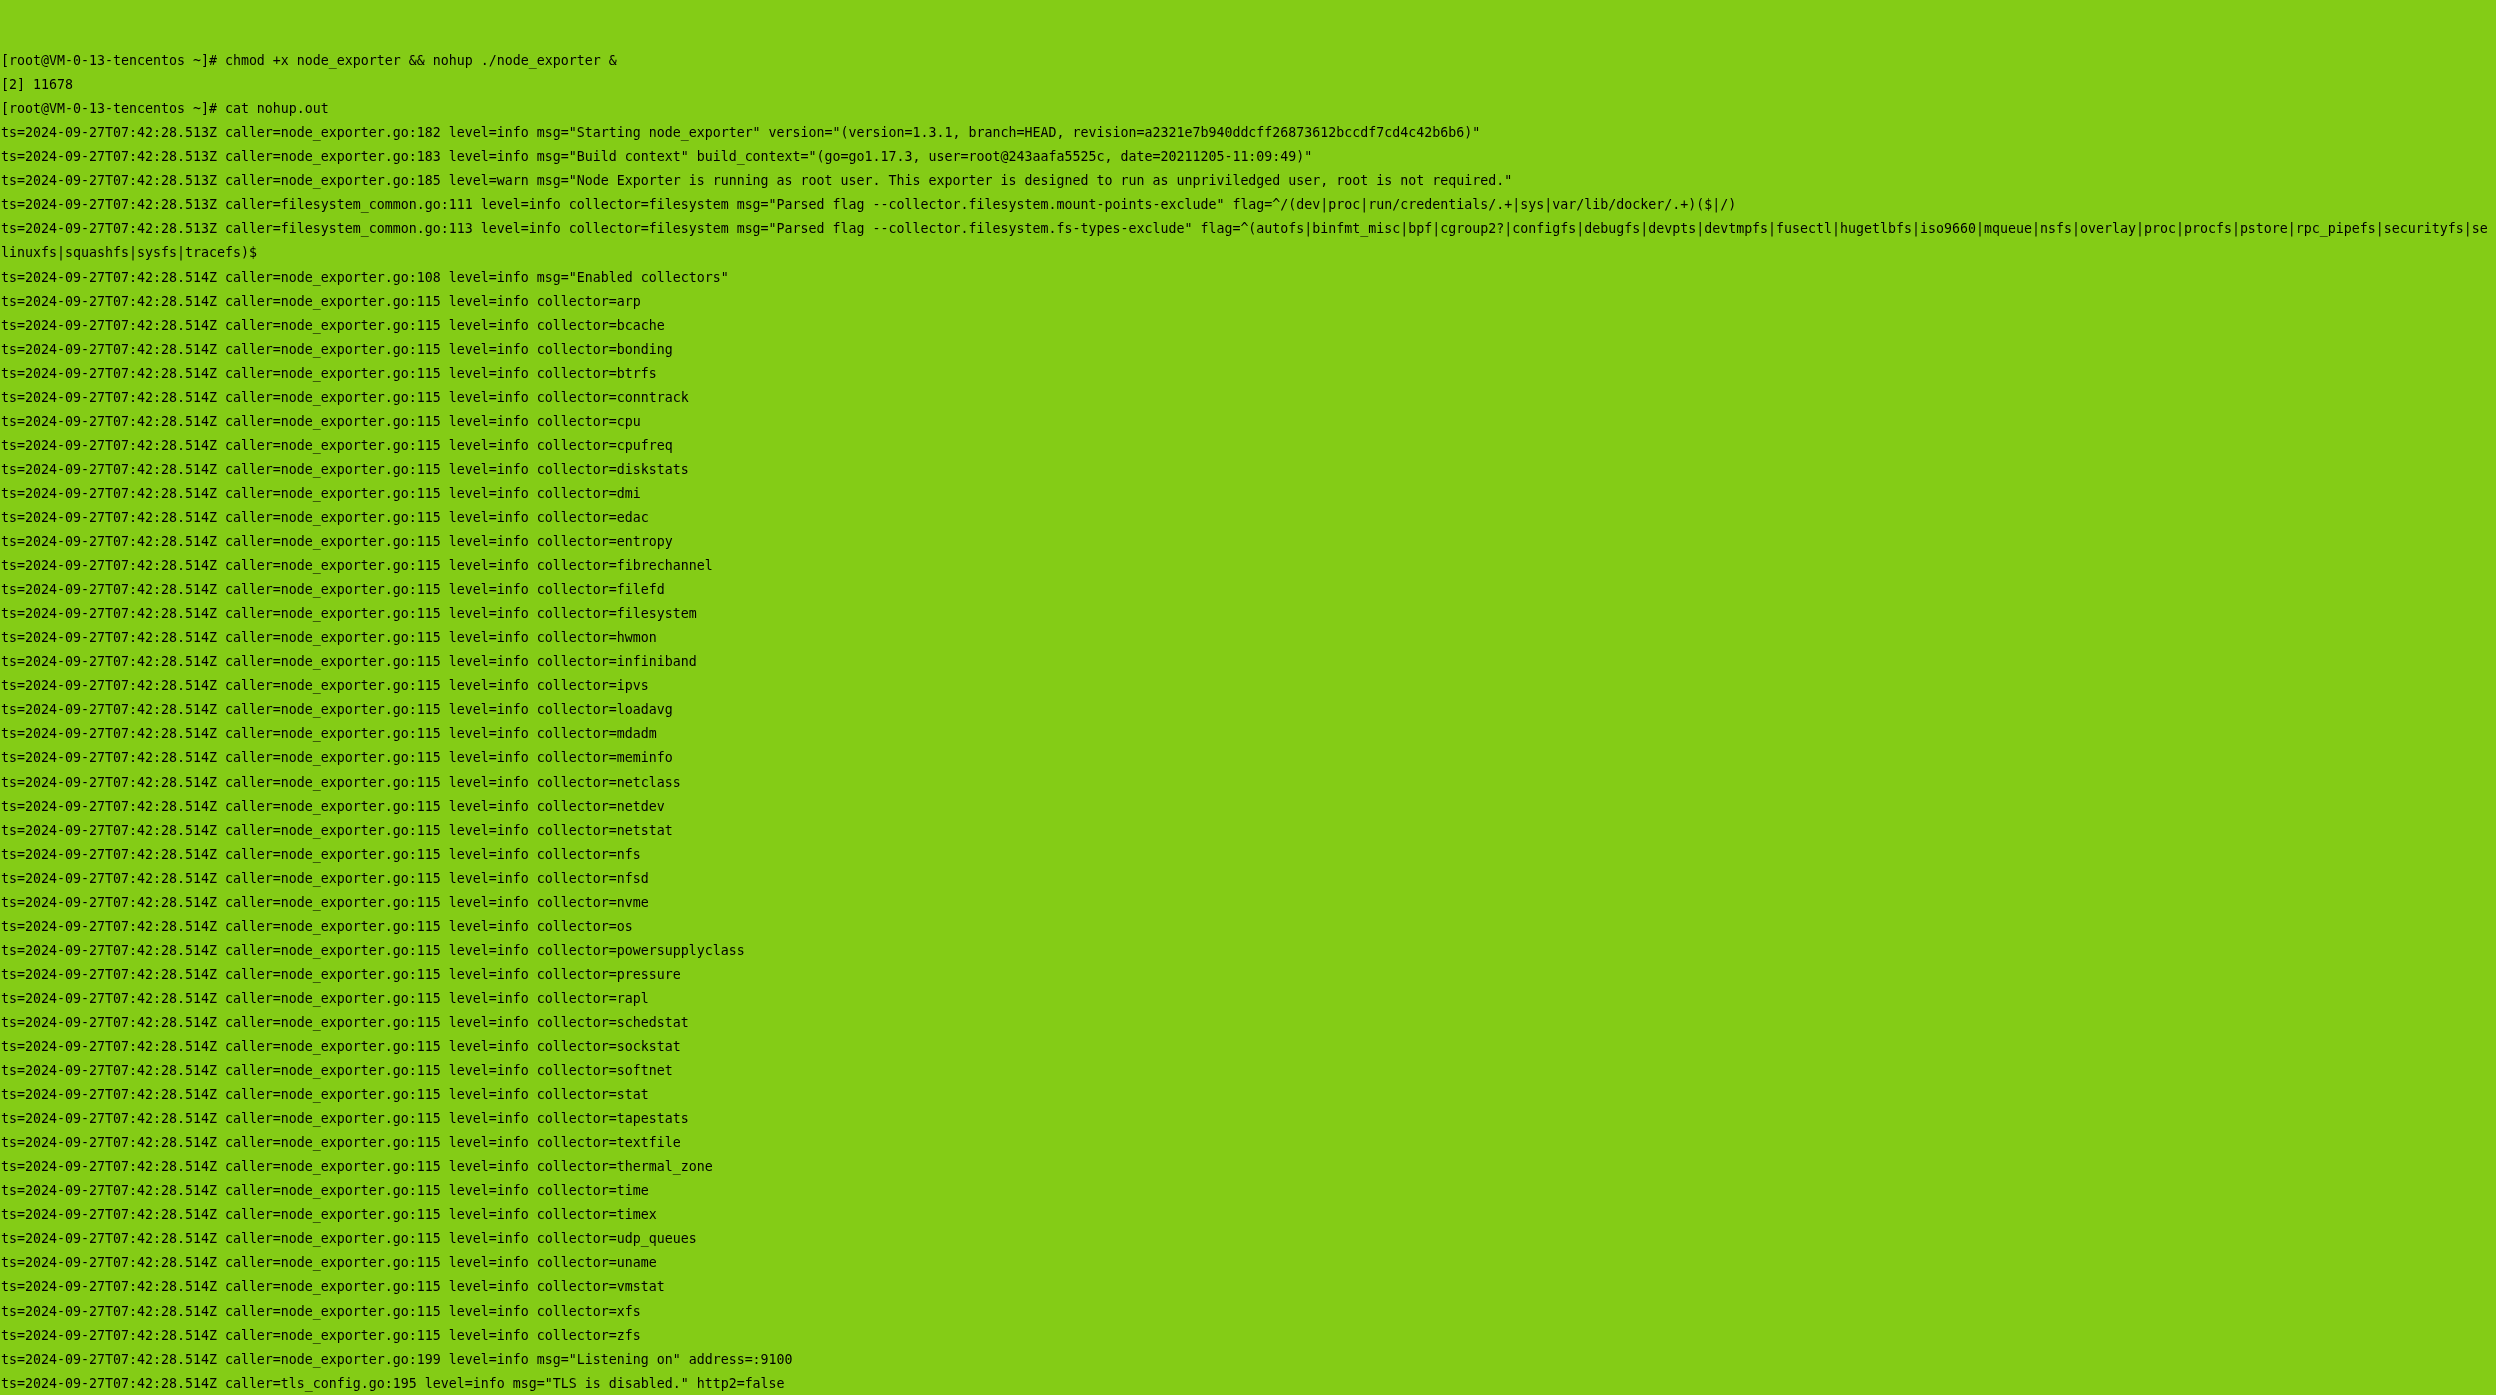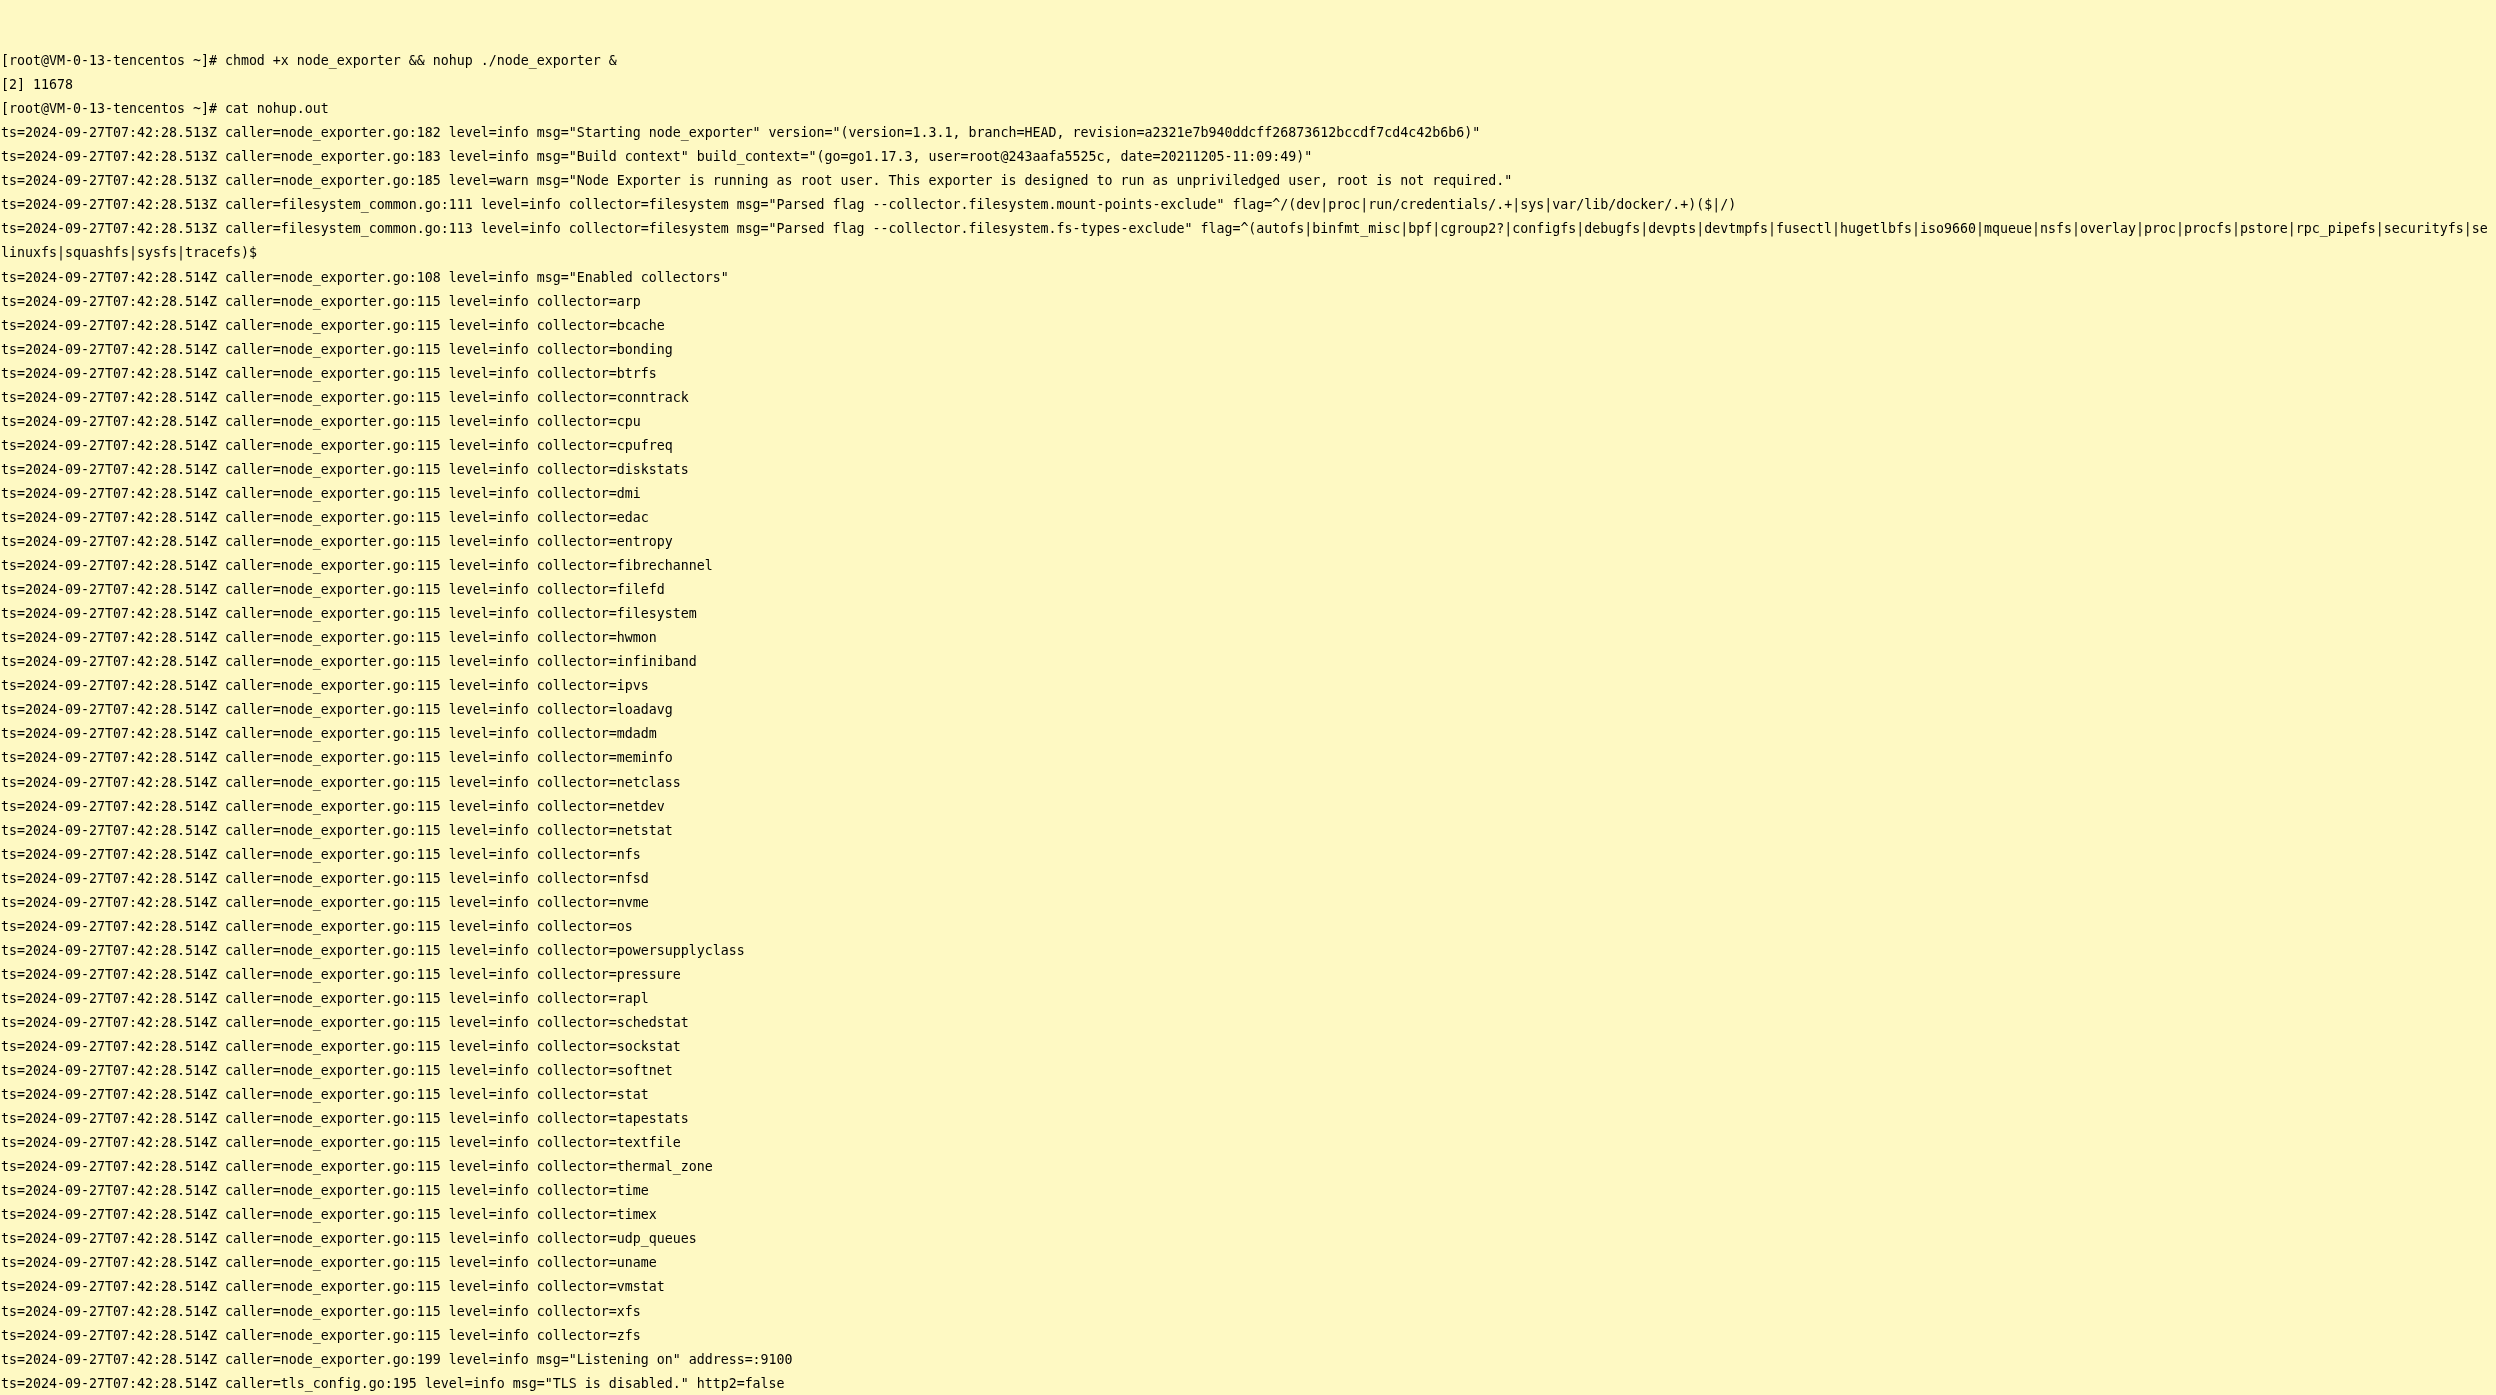--- a/index.html
+++ b/index.html
@@ -5,21 +5,21 @@
   html, body {
     margin: 0;
     padding: 0;
     background: #ffffff;
     overflow: hidden;
   }
   .terminal {
     width: 2496px;
     height: 1395px;
     box-sizing: border-box;
-    background: #fef9c3;
+    background: #84cc16;
     color: #000000;
     font-family: "DejaVu Sans Mono", "Liberation Mono", monospace;
     font-size: 13.29px;
     line-height: 24.05px;
     white-space: pre;
     padding: 1px 0 0 1px;
     overflow: hidden;
   }
   .line {
     height: 24.05px;

